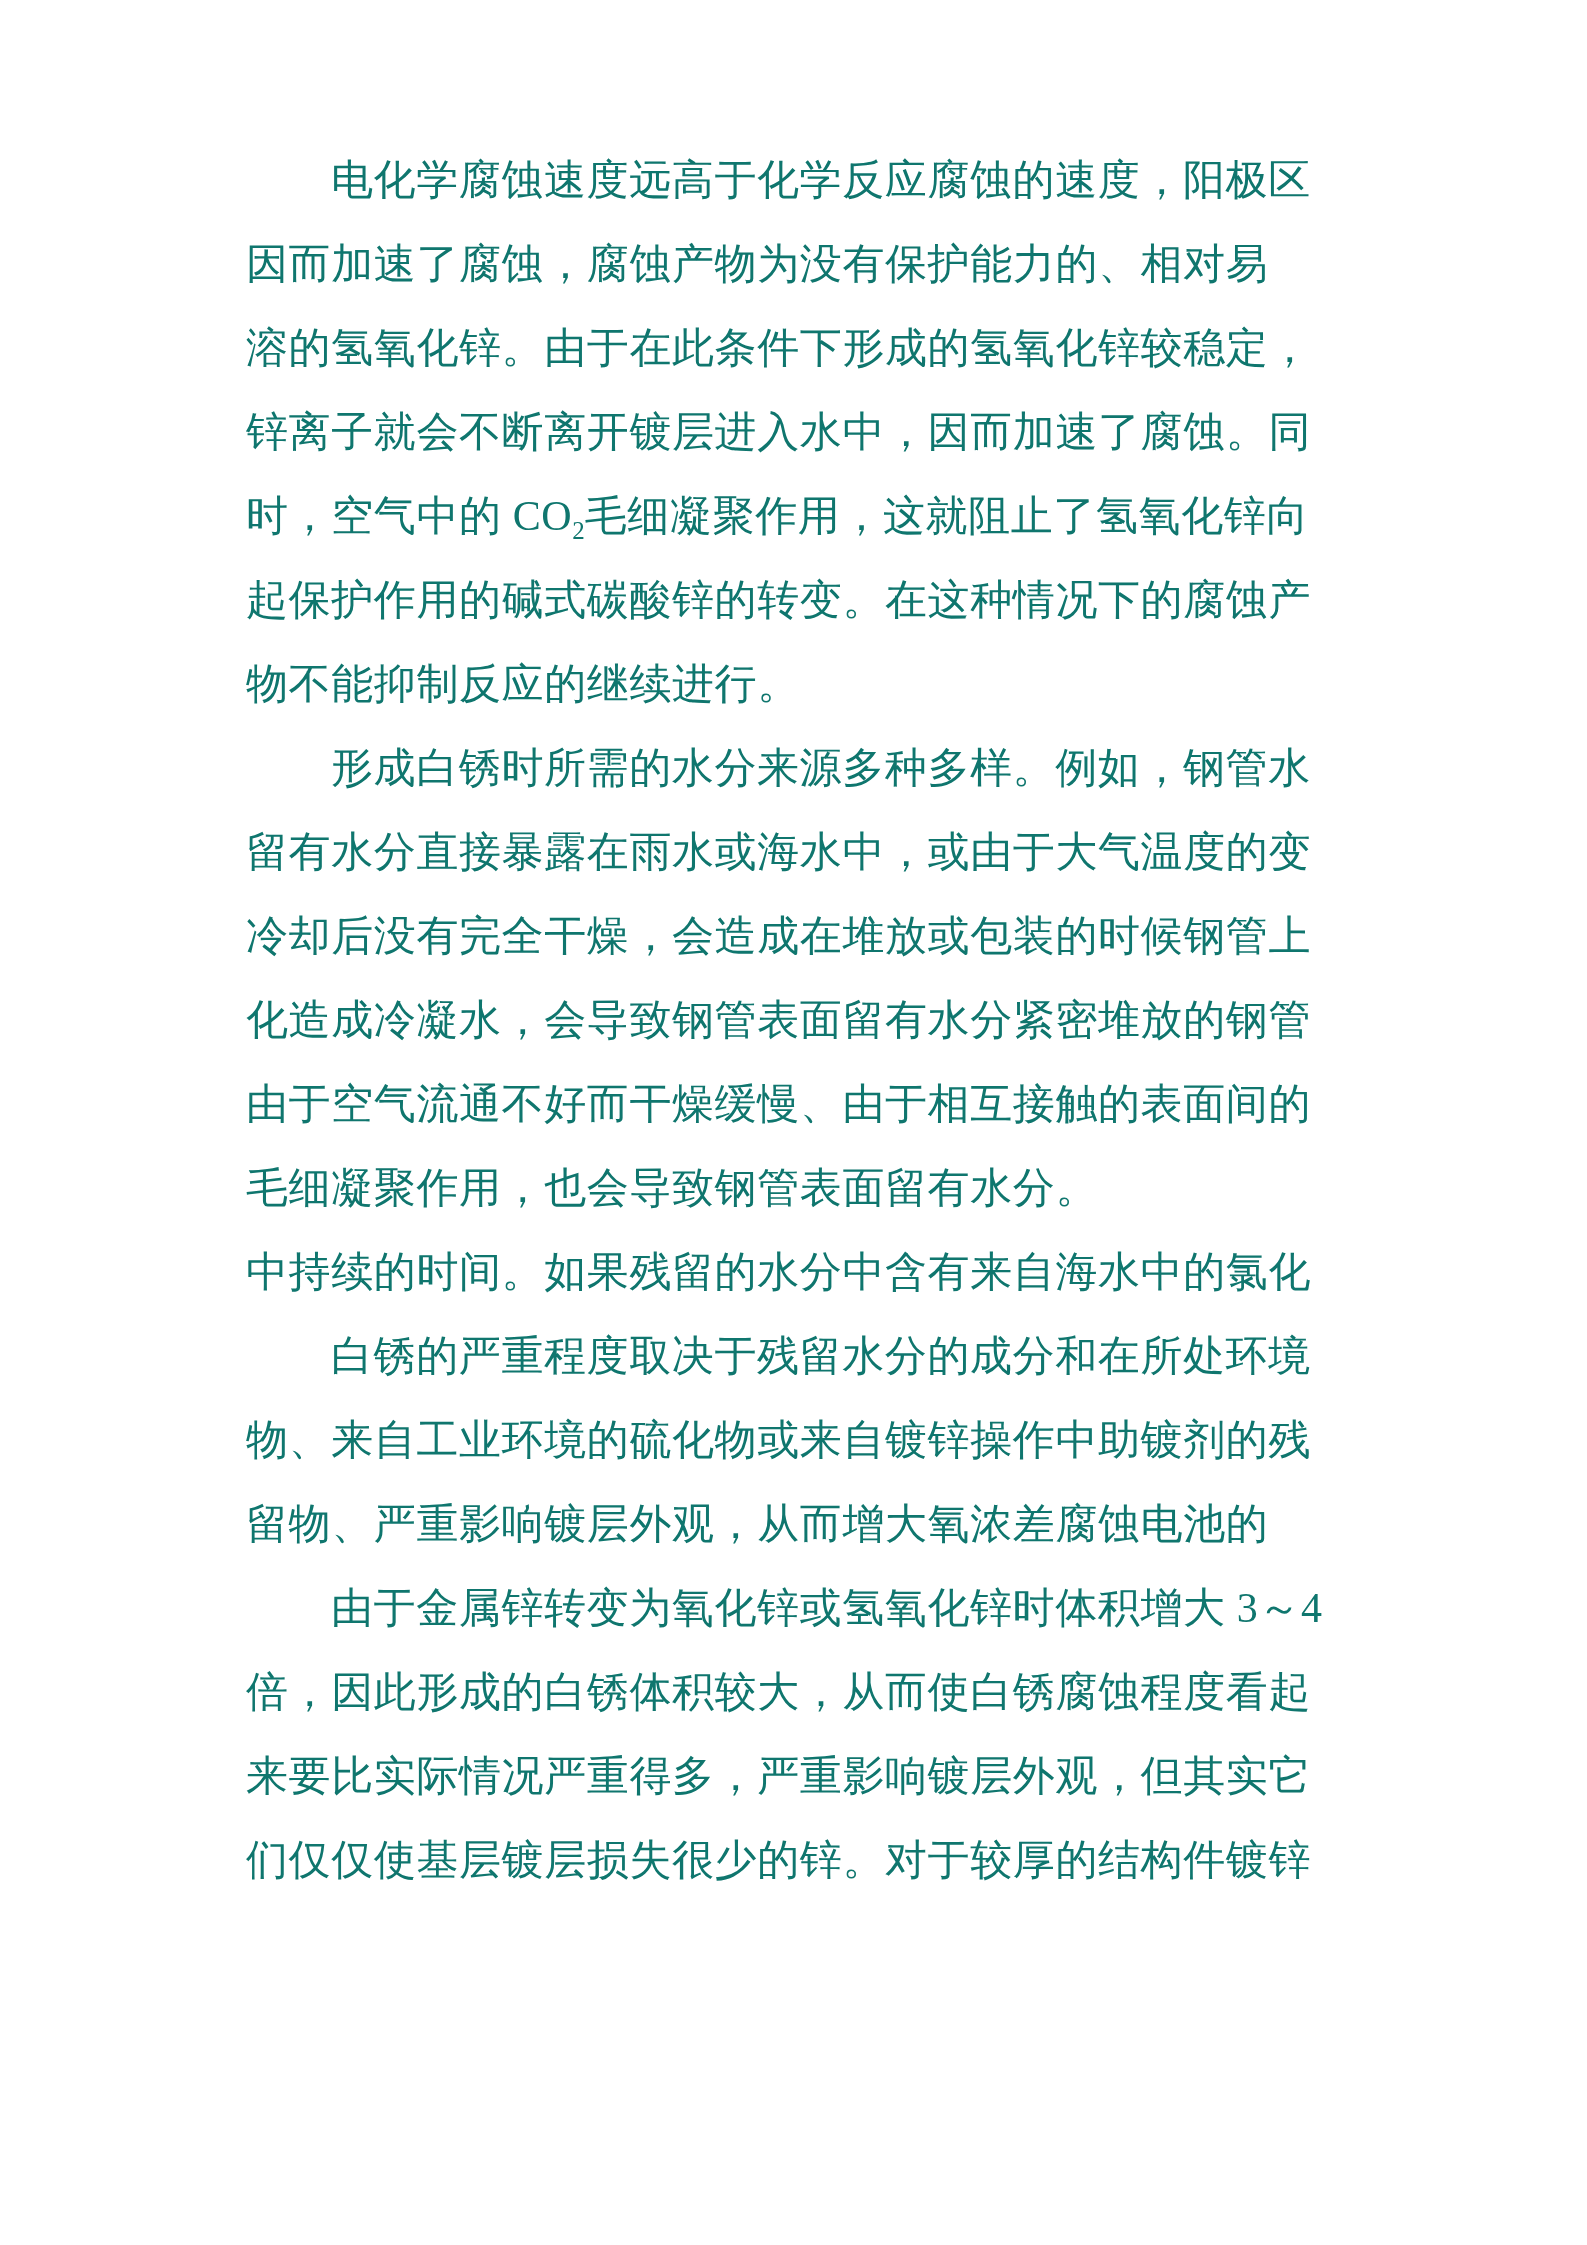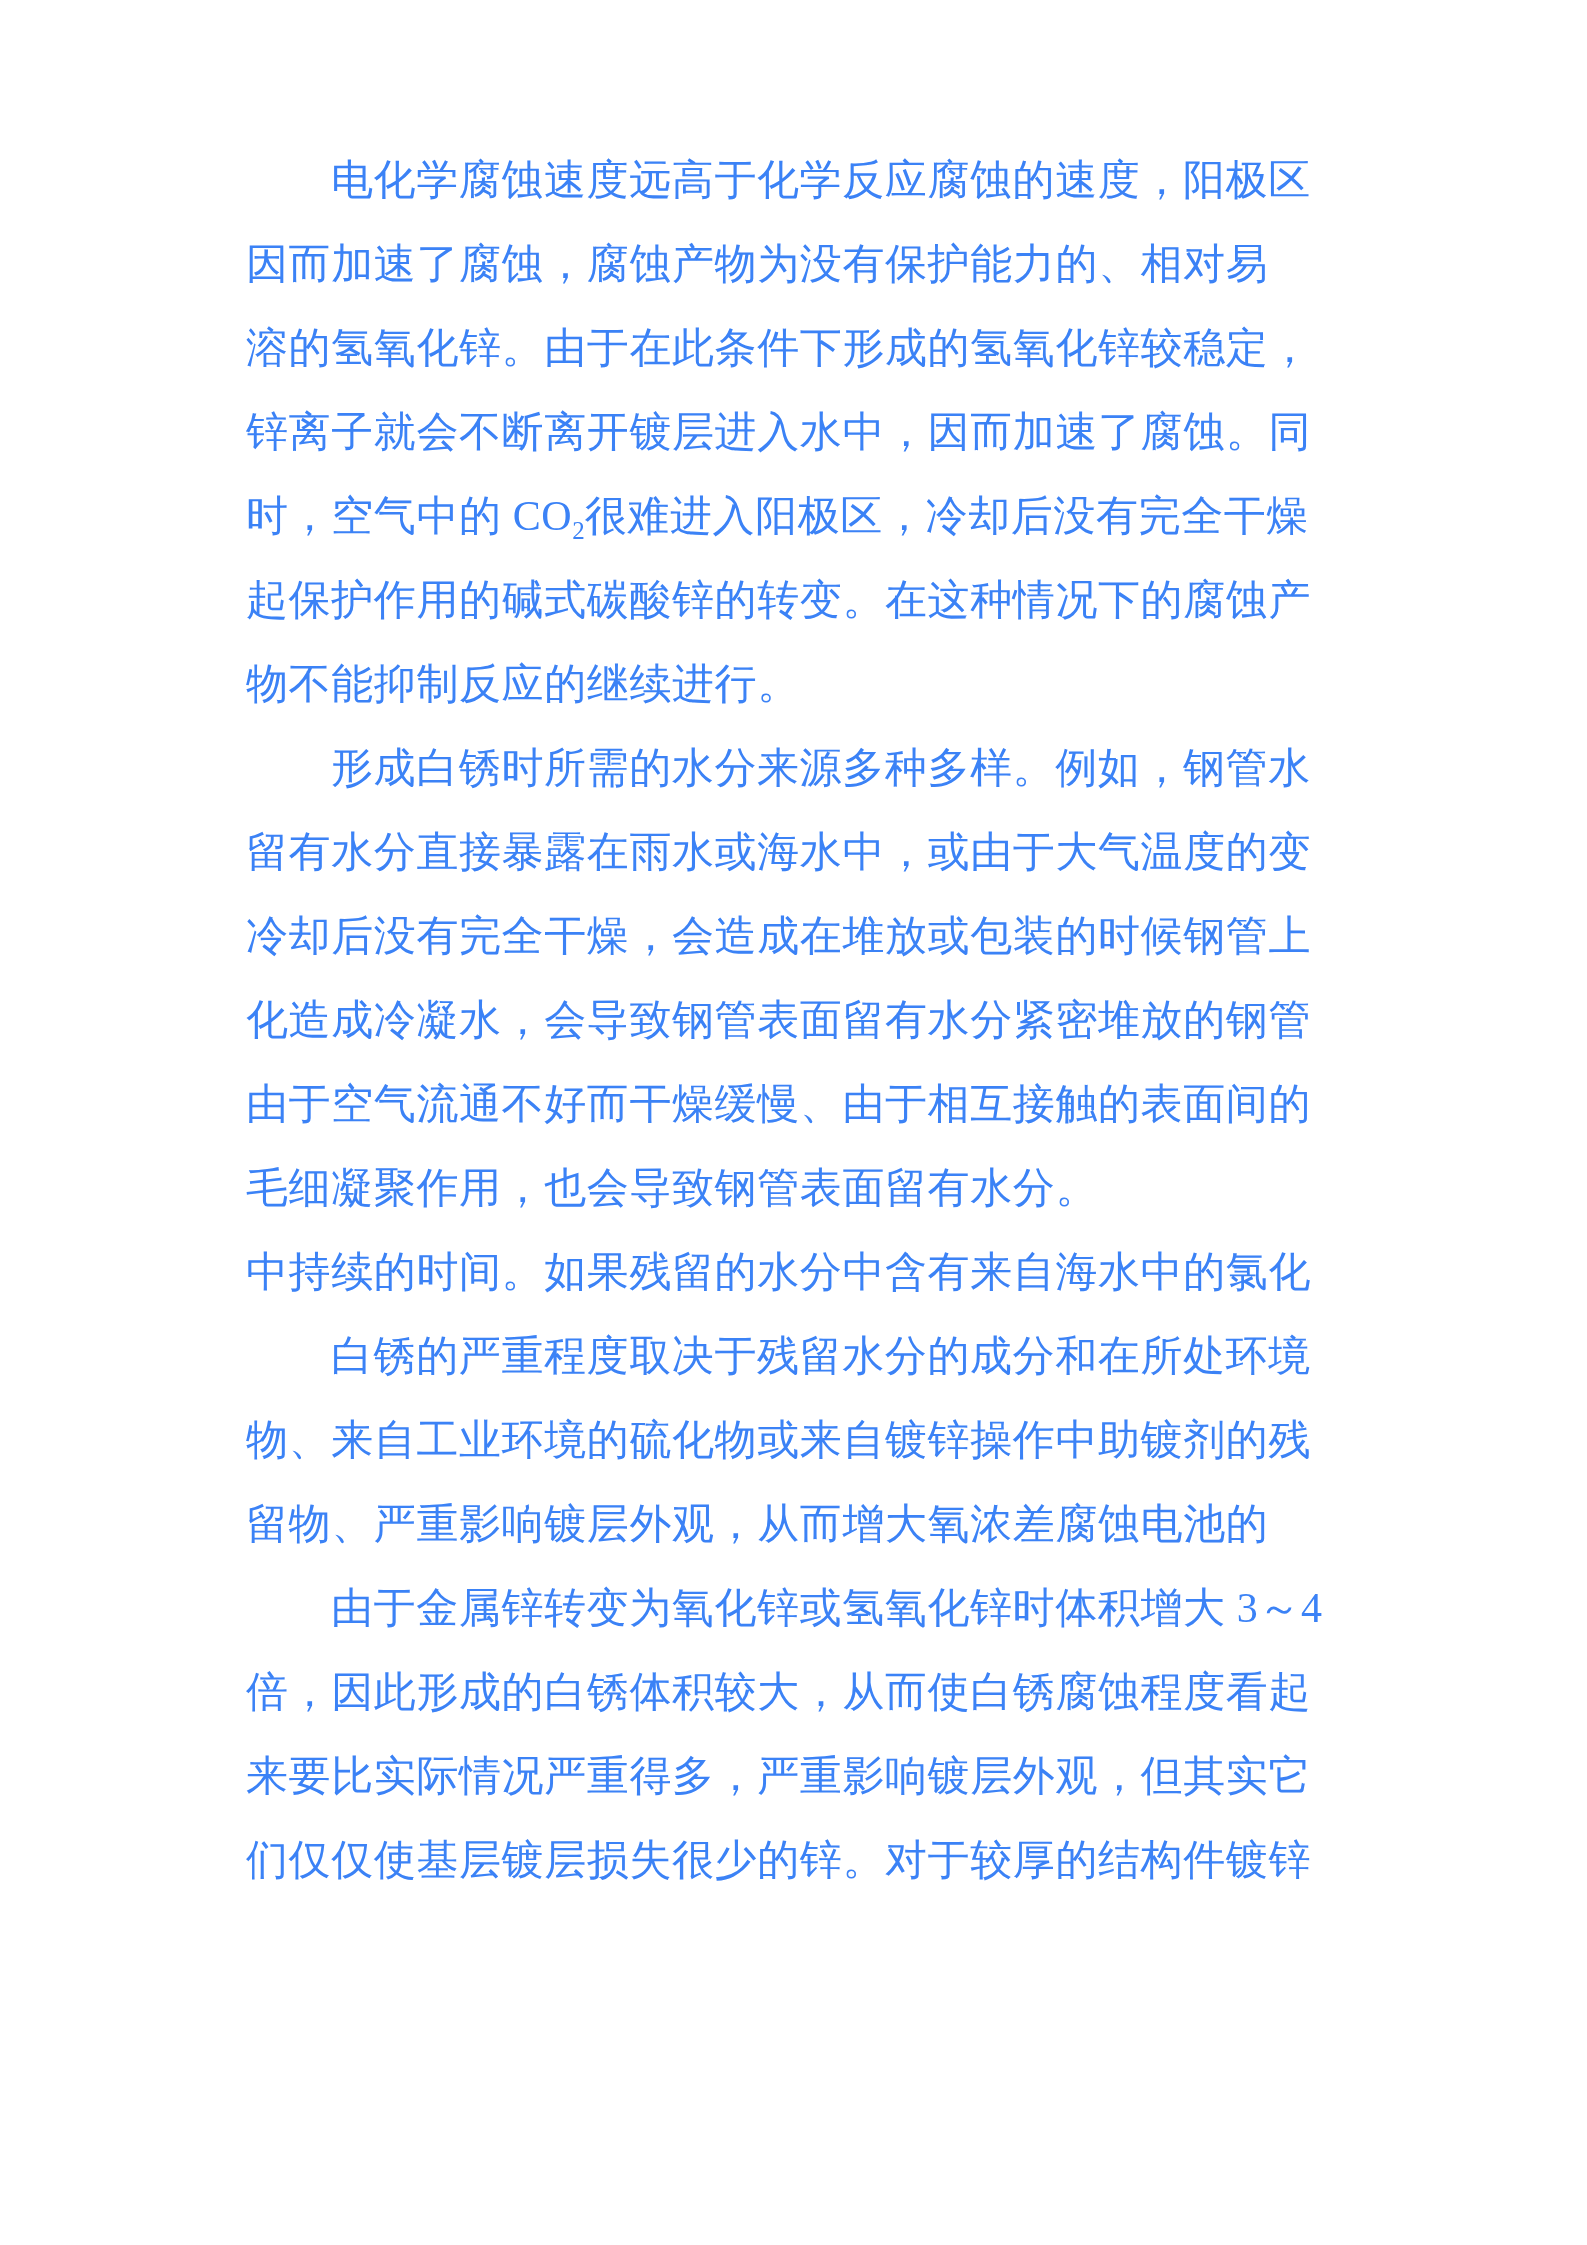--- a/index.html
+++ b/index.html
@@ -7,21 +7,21 @@
     padding: 0;
     background: #e8e8e8;
   }
   .page {
     position: relative;
     width: 1587px;
     height: 2245px;
     background: #ffffff;
     overflow: hidden;
     font-family: "Liberation Serif", "DejaVu Serif", serif;
-    color: #3b82f6;
+    color: #0f766e;
   }
   .text-column {
     position: absolute;
     left: 246px;
     top: 138px;
     width: 1085px;
   }
   .para {
     margin: 0;
     padding: 0;
@@ -46,21 +46,21 @@
 <body>
 
 <div class="page">
   <div class="text-column">
 
     <div class="para">
       <div class="line indent">电化学腐蚀速度远高于化学反应腐蚀的速度，阳极区</div>
       <div class="line">因而加速了腐蚀，腐蚀产物为没有保护能力的、相对易</div>
       <div class="line">溶的氢氧化锌。由于在此条件下形成的氢氧化锌较稳定，</div>
       <div class="line">锌离子就会不断离开镀层进入水中，因而加速了腐蚀。同</div>
-      <div class="line"><span>时，空气中的 CO</span><span class="sub">2</span><span>很难进入阳极区，冷却后没有完全干燥</span></div>
+      <div class="line"><span>时，空气中的 CO</span><span class="sub">2</span><span>毛细凝聚作用，这就阻止了氢氧化锌向</span></div>
       <div class="line">起保护作用的碱式碳酸锌的转变。在这种情况下的腐蚀产</div>
       <div class="line">物不能抑制反应的继续进行。</div>
     </div>
 
     <div class="para">
       <div class="line indent">形成白锈时所需的水分来源多种多样。例如，钢管水</div>
       <div class="line">留有水分直接暴露在雨水或海水中，或由于大气温度的变</div>
       <div class="line">冷却后没有完全干燥，会造成在堆放或包装的时候钢管上</div>
       <div class="line">化造成冷凝水，会导致钢管表面留有水分紧密堆放的钢管</div>
       <div class="line">由于空气流通不好而干燥缓慢、由于相互接触的表面间的</div>

